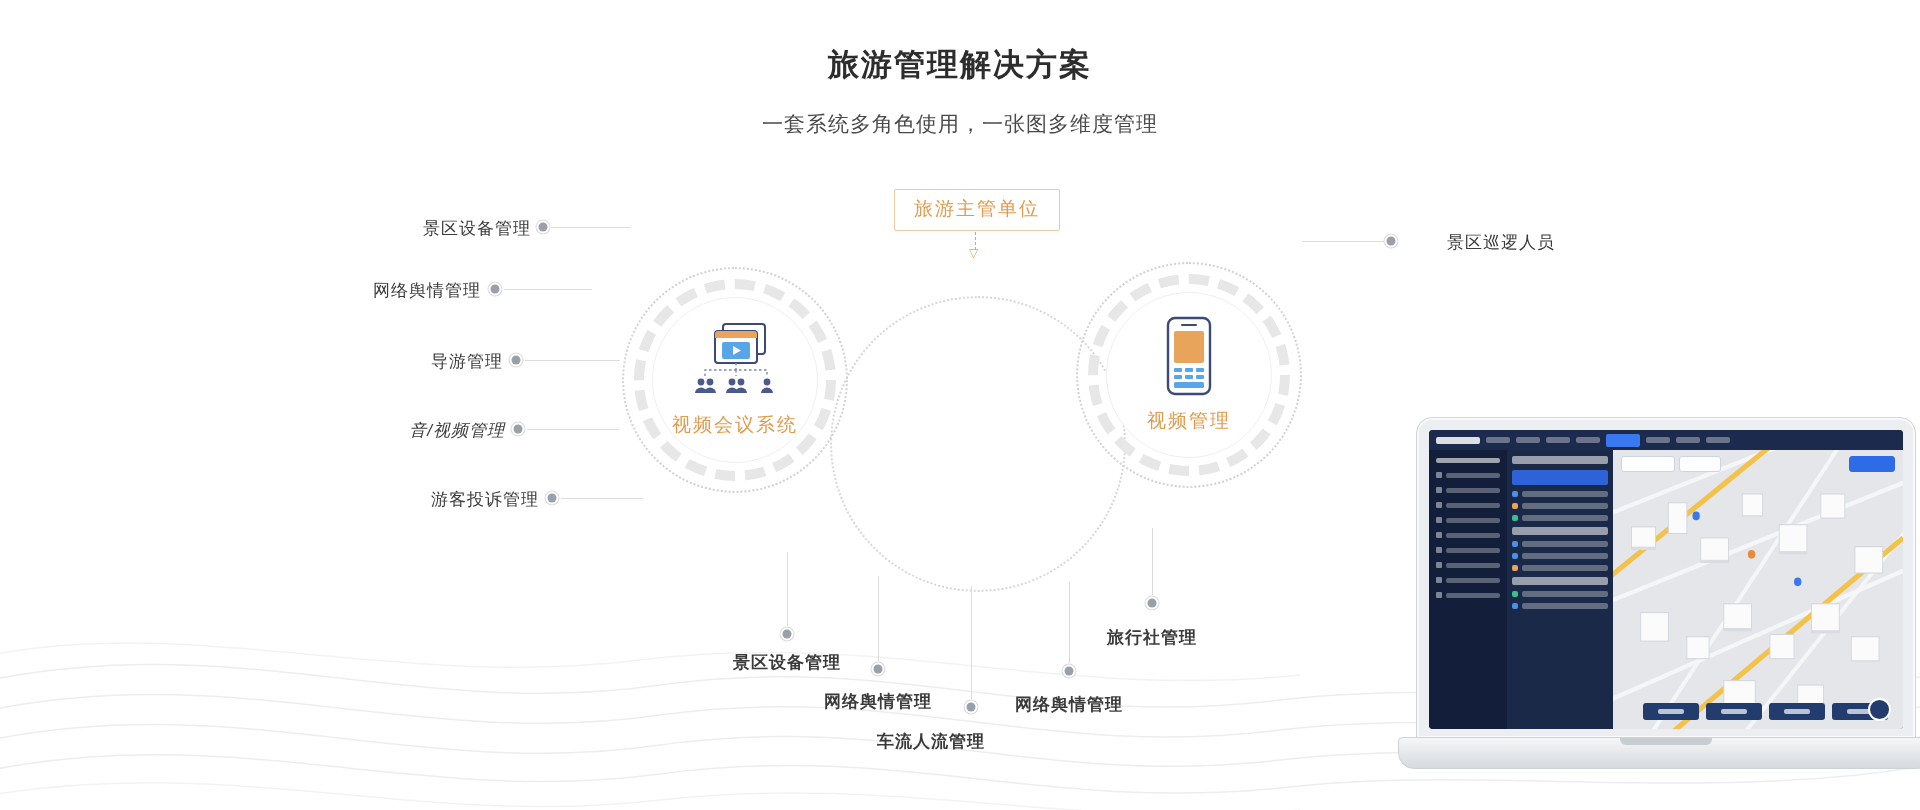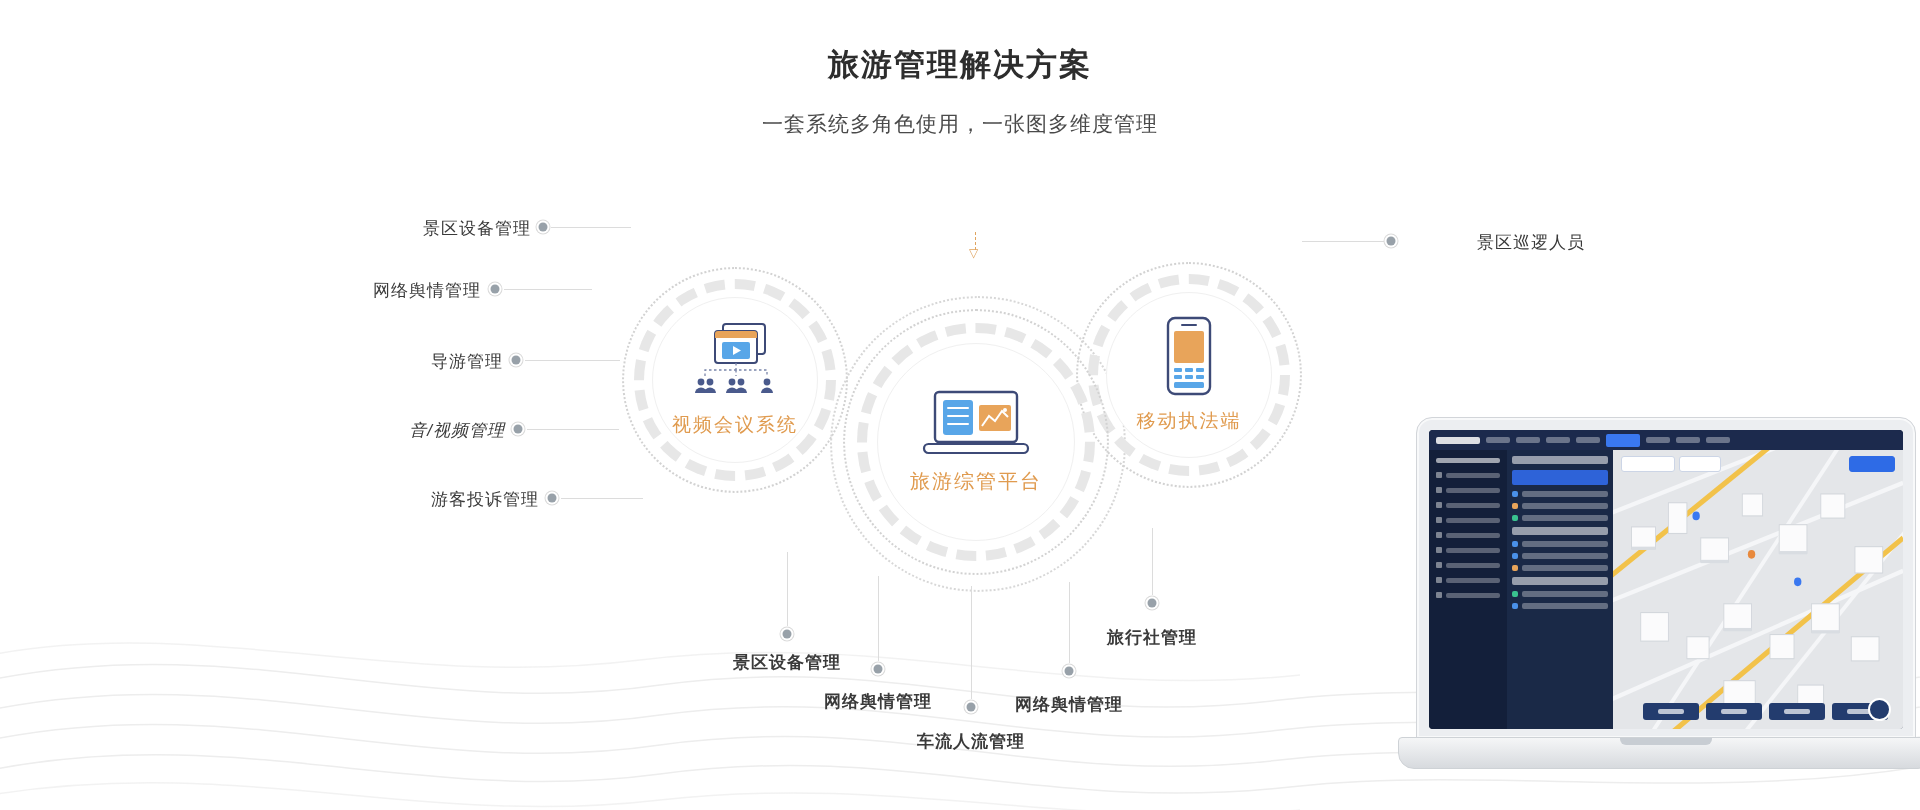--- a/index.html
+++ b/index.html
@@ -101,20 +101,21 @@
     <path d="M-10,95 C200,55 400,130 640,100 C880,70 1060,140 1300,115" opacity="0.7"></path>
     <path d="M-10,235 C240,195 420,268 660,240 C900,214 1060,270 1300,250" opacity="0.7"></path>
   </g>
 </svg>
 
 <div class="abs diagram">
 
   <div class="abs page-title">旅游管理解决方案</div>
   <div class="abs page-subtitle">一套系统多角色使用，一张图多维度管理</div>
 
+  <div class="abs authority-box">旅游主管单位</div>
   <div class="abs arrow-line"></div>
   <div class="abs arrow-head">▽</div>
 
   <div class="abs big-dotted-ring"></div>
 
   <div class="abs h-line" style="left:551px;top:227px;width:80px;"></div>
   <div class="abs h-line" style="left:504px;top:289px;width:88px;"></div>
   <div class="abs h-line" style="left:525px;top:360px;width:95px;"></div>
   <div class="abs h-line" style="left:527px;top:429px;width:92px;"></div>
   <div class="abs h-line" style="left:561px;top:498px;width:82px;"></div>
@@ -137,25 +138,25 @@
   <div class="abs dot" style="left:971px;top:707px;"></div>
   <div class="abs dot" style="left:1069px;top:671px;"></div>
   <div class="abs dot" style="left:1152px;top:603px;"></div>
 
   <div class="abs side-label align-r" style="left:391px;top:217px;width:140px;">景区设备管理</div>
   <div class="abs side-label align-r" style="left:341px;top:279px;width:140px;">网络舆情管理</div>
   <div class="abs side-label align-r" style="left:363px;top:350px;width:140px;">导游管理</div>
   <div class="abs side-label align-r" style="left:365px;top:419px;width:140px;font-style:italic;">音/视频管理</div>
   <div class="abs side-label align-r" style="left:399px;top:488px;width:140px;">游客投诉管理</div>
 
-  <div class="abs side-label" style="left:1447px;top:231px;margin-left:30px;">景区巡逻人员</div>
+  <div class="abs side-label" style="left:1447px;top:231px;">景区巡逻人员</div>
 
   <div class="abs side-label centered" style="left:787px;top:651px;">景区设备管理</div>
   <div class="abs side-label centered" style="left:878px;top:690px;">网络舆情管理</div>
-  <div class="abs side-label centered" style="left:971px;top:730px;">车流人流管理</div>
+  <div class="abs side-label centered" style="left:931px;top:730px;">车流人流管理</div>
   <div class="abs side-label centered" style="left:1069px;top:693px;">网络舆情管理</div>
   <div class="abs side-label centered" style="left:1152px;top:626px;">旅行社管理</div>
 
   <div class="abs node" style="left:622px;top:267px;width:226px;height:226px;text-align:right;">
     <div class="ring-outer"></div>
     <div class="ring-ticks" style="inset:12px;"></div>
     <div class="node-inner" style="inset:30px;">
       <span>
         <svg width="88" height="78" viewBox="0 0 88 78">
           <rect x="32" y="2" width="42" height="30" rx="3" fill="#ffffff" stroke="#3d4a77" stroke-width="2"></rect>
@@ -199,46 +200,24 @@
             <rect x="9" y="52" width="8" height="4" rx="1"></rect>
               <rect x="20" y="52" width="8" height="4" rx="1"></rect>
               <rect x="31" y="52" width="8" height="4" rx="1"></rect>
             <rect x="9" y="59" width="8" height="4" rx="1"></rect>
               <rect x="20" y="59" width="8" height="4" rx="1"></rect>
               <rect x="31" y="59" width="8" height="4" rx="1"></rect>
             <rect x="9" y="66" width="30" height="6" rx="1.5"></rect>
           </g>
         </svg>
       </span>
-      <span class="node-label" style="font-size:19px;">移动执法端</span>
+      <span class="node-label" style="font-size:19px;">视频管理</span>
     </div>
   </div>
 
-  <div class="abs node" style="left:843px;top:309px;width:266px;height:266px;">
-    <div class="ring-outer"></div>
-    <div class="ring-ticks" style="inset:14px;"></div>
-    <div class="node-inner" style="inset:34px;">
-      <span>
-        <svg width="108" height="66" viewBox="0 0 108 66">
-          <rect x="13" y="2" width="82" height="50" rx="4" fill="#ffffff" stroke="#3d4a77" stroke-width="2.4"></rect>
-          <rect x="21" y="10" width="30" height="35" rx="3" fill="#58a6e8"></rect>
-          <g stroke="#ffffff" stroke-width="2" stroke-linecap="round">
-            <line x1="26" y1="18" x2="46" y2="18"></line>
-            <line x1="26" y1="26" x2="46" y2="26"></line>
-            <line x1="26" y1="34" x2="46" y2="34"></line>
-          </g>
-          <rect x="57" y="15" width="32" height="26" rx="2" fill="#e8a45a"></rect>
-          <polyline points="60,36 67,26 73,31 80,21 86,27" fill="none" stroke="#ffffff" stroke-width="2"></polyline>
-          <circle cx="83" cy="20" r="2" fill="#ffffff"></circle>
-          <rect x="2" y="54" width="104" height="9" rx="4.5" fill="#ffffff" stroke="#3d4a77" stroke-width="2.2"></rect>
-        </svg>
-      </span>
-      <span class="node-label">旅游综管平台</span>
-    </div>
-  </div>
 
 </div>
 
 <div class="abs laptop">
   <div class="laptop-screen">
     <div class="screen-inner">
       <div class="app-topbar">
         <span class="logo-bar"></span>
         <span class="nav-pill"></span>
           <span class="nav-pill"></span>

